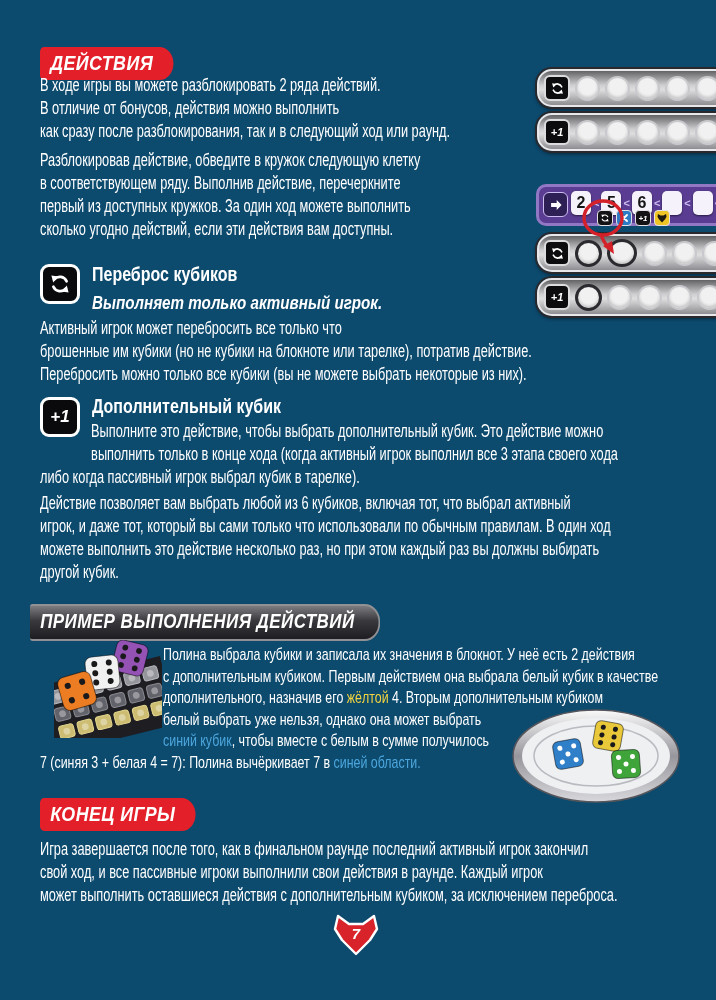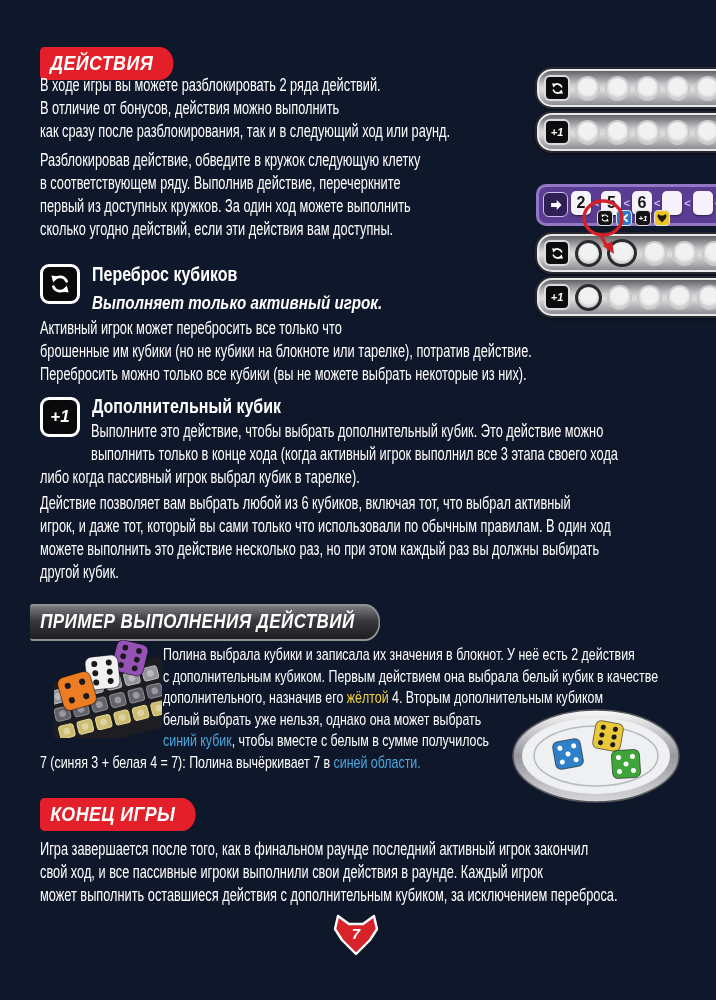--- a/index.html
+++ b/index.html
@@ -1,18 +1,18 @@
 <!DOCTYPE html>
 <html><head>
 <meta charset="utf-8">
 <style>
   html,body{margin:0;padding:0;background:#000;}
   .page{
     position:relative;width:716px;height:1000px;overflow:hidden;
-    background:#0f172a;
+    background:#0c4a6e;
     font-family:"Liberation Sans",sans-serif;color:#fff;
   }
   
   .badge-red{
     position:absolute;display:inline-block;
     background:#e3202a;color:#fff;font-weight:bold;font-style:italic;
     font-size:21px;line-height:23px;letter-spacing:.5px;
     padding:4px 24px 6px 12px;border-radius:5px 17px 17px 5px;
     transform:scaleX(.85);transform-origin:0 50%;white-space:nowrap;
   }

